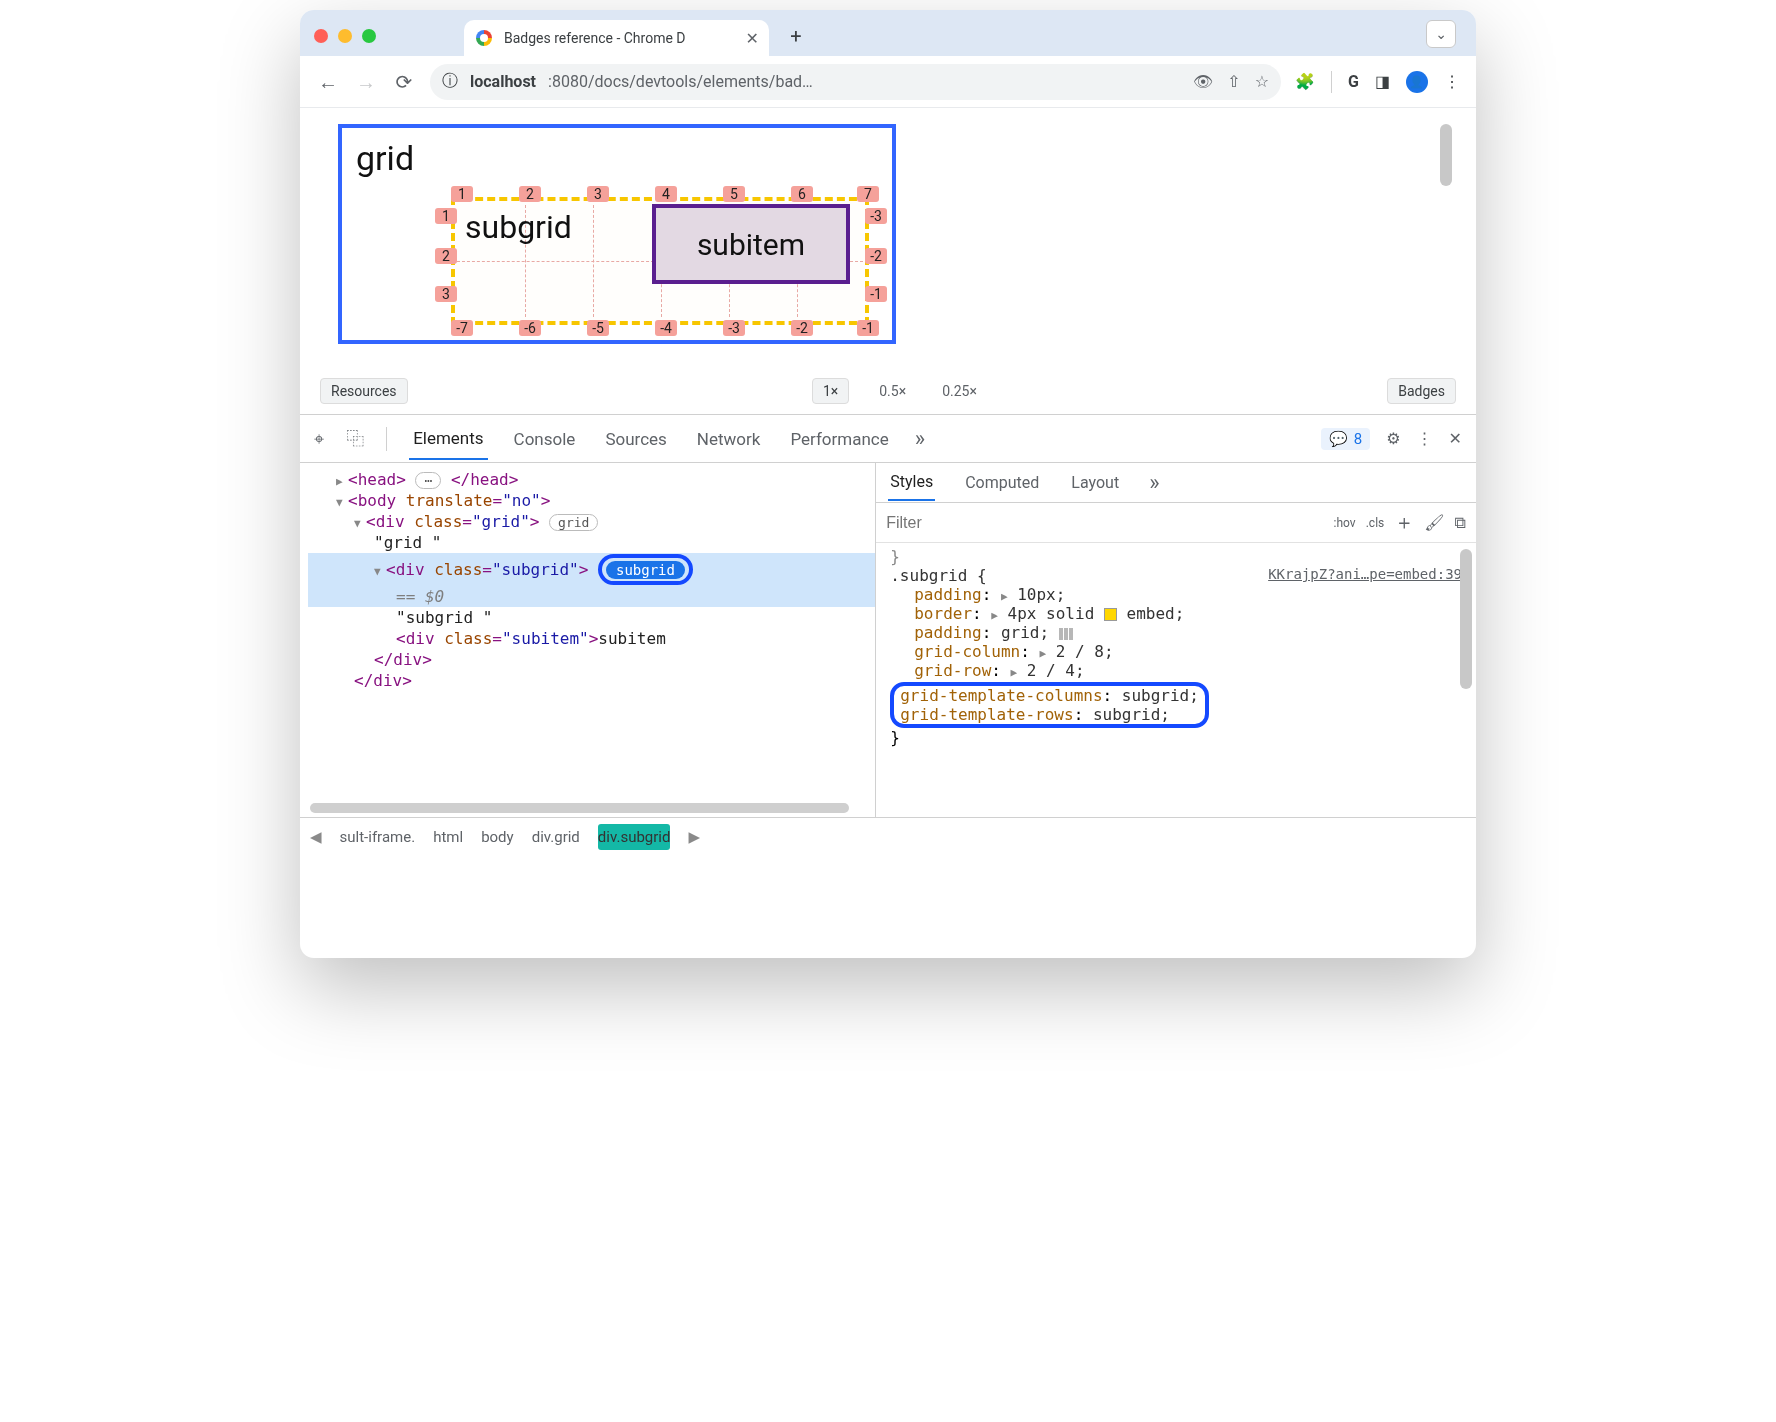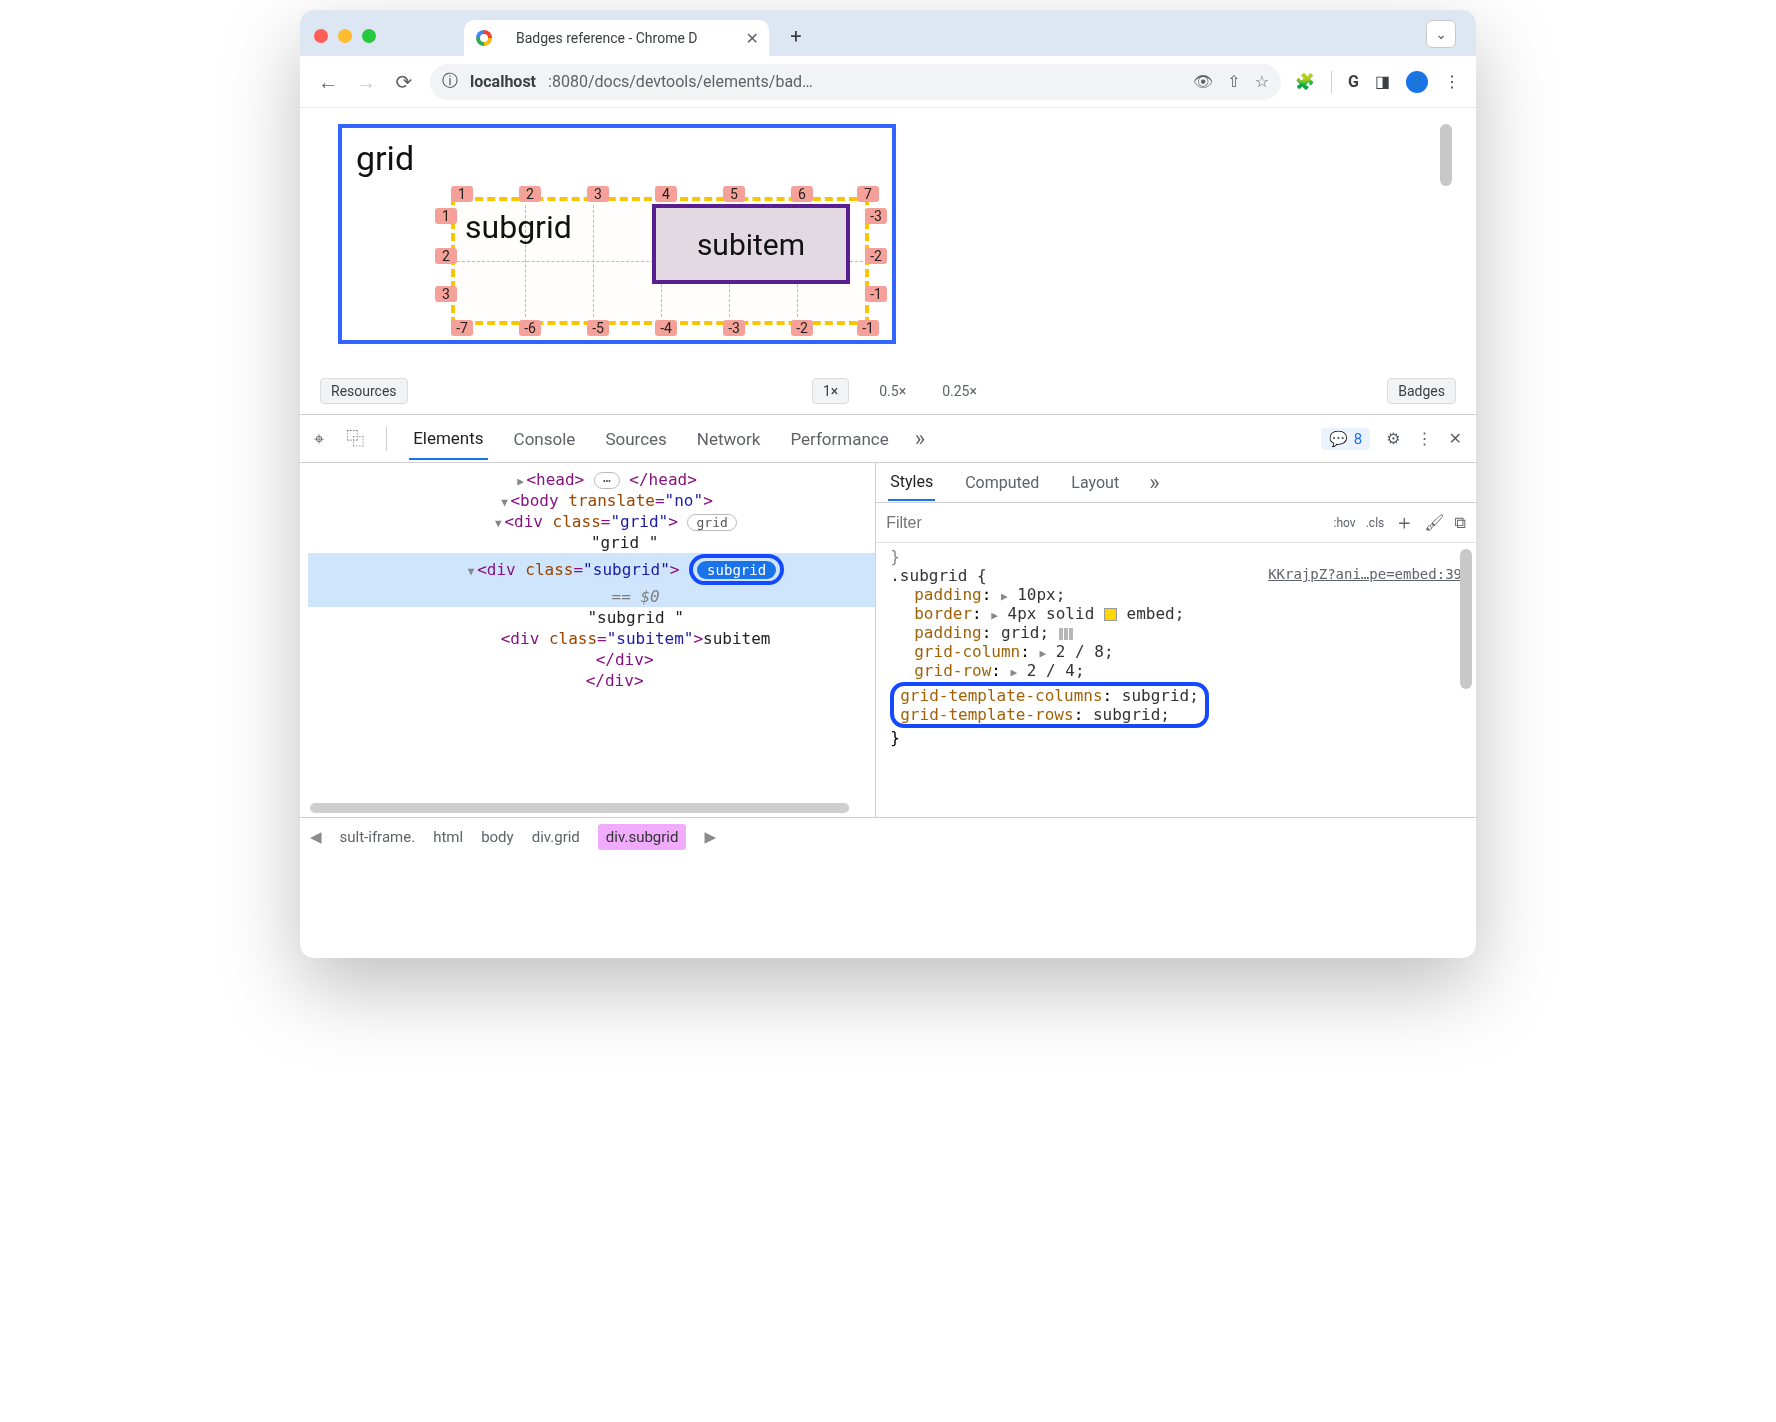--- a/index.html
+++ b/index.html
@@ -16,21 +16,21 @@
 .mono { font-family: Menlo, Consolas, monospace; }
 
 
 .chrome-top { background: #dde7f4; }
 .tab-strip { height: 46px; display: flex; align-items: flex-end; padding: 6px 14px 0 14px; gap: 8px; position: relative; }
 .traffic { display: flex; gap: 10px; align-self: center; margin-right: 80px; }
 .traffic span { width: 14px; height: 14px; border-radius: 50%; }
 .tl-close{background:#ff5f57;} .tl-min{background:#febc2e;} .tl-max{background:#28c840;}
 .tab {
   background: #fff; border-radius: 10px 10px 0 0; height: 36px;
-  display: flex; align-items: center; gap: 24px; padding: 0 10px 0 12px;
+  display: flex; align-items: center; gap: 12px; padding: 0 10px 0 12px;
   min-width: 305px; font-size: 14px; color: #3c4043;
 }
 .tab-favicon { width:16px; height:16px; border-radius:50%; background: conic-gradient(#ea4335 0 90deg,#fbbc05 90deg 180deg,#34a853 180deg 270deg,#4285f4 270deg); position:relative; }
 .tab-favicon::after{content:"";position:absolute;inset:4px;background:#fff;border-radius:50%;}
 .tab-title{flex:1; white-space:nowrap; overflow:hidden; text-overflow:ellipsis;}
 .tab-x{color:#5f6368;font-size:16px;}
 .newtab{width:30px;height:30px;display:flex;align-items:center;justify-content:center;color:#3c4043;font-size:20px;align-self:center;margin-left:4px;}
 .winctl{position:absolute;right:20px;top:10px;width:30px;height:28px;border:1px solid #c9c9c9;border-radius:6px;display:flex;align-items:center;justify-content:center;background:#fff;color:#5f6368;font-size:14px;}
 .addr-row{background:#fff;height:52px;display:flex;align-items:center;padding:0 16px;gap:14px;border-bottom:1px solid #e8eaed;}
 .nav-ico{color:#5f6368;font-size:20px;width:24px;text-align:center;}
@@ -69,21 +69,21 @@
 .dt-tool-ico{color:#5f6368;font-size:18px;}
 .dt-sep{width:1px;height:24px;background:#d0d0d0;}
 .dt-tab{font-size:17px;color:#5f6368;padding:10px 4px;}
 .dt-tab.active{color:#1f1f1f;border-bottom:2px solid #1a73e8;}
 .dt-more{color:#5f6368;font-size:22px;}
 .dt-right{margin-left:auto;display:flex;gap:16px;align-items:center;color:#5f6368;}
 .dt-issues{display:flex;align-items:center;gap:6px;background:#eaf2fd;border-radius:4px;padding:2px 8px;color:#1a73e8;font-size:15px;}
 
 .dt-body{display:flex;height:354px;}
 .dom-panel{flex:0 0 49%;border-right:1px solid #d0d0d0;overflow:hidden;font-size:16px;position:relative;}
-.dom-tree{padding:6px 0 6px 8px;text-align:center;}
+.dom-tree{padding:6px 0 6px 8px;}
 .dom-row{white-space:nowrap;padding:1px 0;}
 .dom-row.selected{background:#cfe5fb;}
 .tri{display:inline-block;width:12px;color:#888;font-size:11px;}
 .tag{color:#881280;} .attrn{color:#994500;} .attrv{color:#1a1aa6;} .punct{color:#881280;} .txt{color:#222;}
 .badge-grid{display:inline-block;border:1px solid #bbb;border-radius:10px;padding:0 8px;font-size:13px;color:#555;background:#fff;}
 .badge-subgrid{display:inline-block;background:#1a73e8;color:#fff;border-radius:10px;padding:1px 10px;font-size:14px;}
 .big-blue-ring{display:inline-block;border:4px solid #1449ff;border-radius:16px;padding:2px 4px;}
 .sel-hint{color:#7e7e7e;font-style:italic;}
 .ind1{padding-left:28px;} .ind2{padding-left:46px;} .ind3{padding-left:66px;} .ind4{padding-left:88px;}
 .dom-scroll{position:absolute;bottom:4px;left:10px;right:26px;height:10px;background:#cfcfcf;border-radius:5px;}
@@ -101,21 +101,21 @@
 .prop{color:#a16207;} .val{color:#333;}
 .swatch{display:inline-block;width:13px;height:13px;background:gold;border:1px solid #999;vertical-align:middle;}
 .exp-tri{color:#888;font-size:11px;}
 .grid-glyph{display:inline-block;width:14px;height:12px;vertical-align:middle;background:linear-gradient(#888,#888) left/4px 100% no-repeat,linear-gradient(#888,#888) center/4px 100% no-repeat,linear-gradient(#888,#888) right/4px 100% no-repeat;opacity:.6;}
 .blue-ring2{border:4px solid #1449ff;border-radius:14px;padding:0 6px;display:inline-block;margin-top:2px;}
 .pl{padding-left:24px;}
 .styles-scroll{position:absolute;right:4px;top:6px;width:12px;height:140px;background:#c8c8c8;border-radius:6px;}
 
 
 .crumbs{height:38px;border-top:1px solid #d0d0d0;display:flex;align-items:center;gap:18px;padding:0 10px;font-size:15px;color:#5f6368;}
-.crumb-sel{background:#f0abfc;padding:4px 8px;border-radius:3px;color:#333;}
+.crumb-sel{background:#14b8a6;padding:4px 0;border-radius:3px;color:#333;}
 .crumb-arrow{color:#8a8a8a;}
 </style>
 </head>
 <body>
 
 <div class="chrome-top">
   <div class="tab-strip">
     <div class="traffic">
       <span class="tl-close"></span>
       <span class="tl-min"></span>

